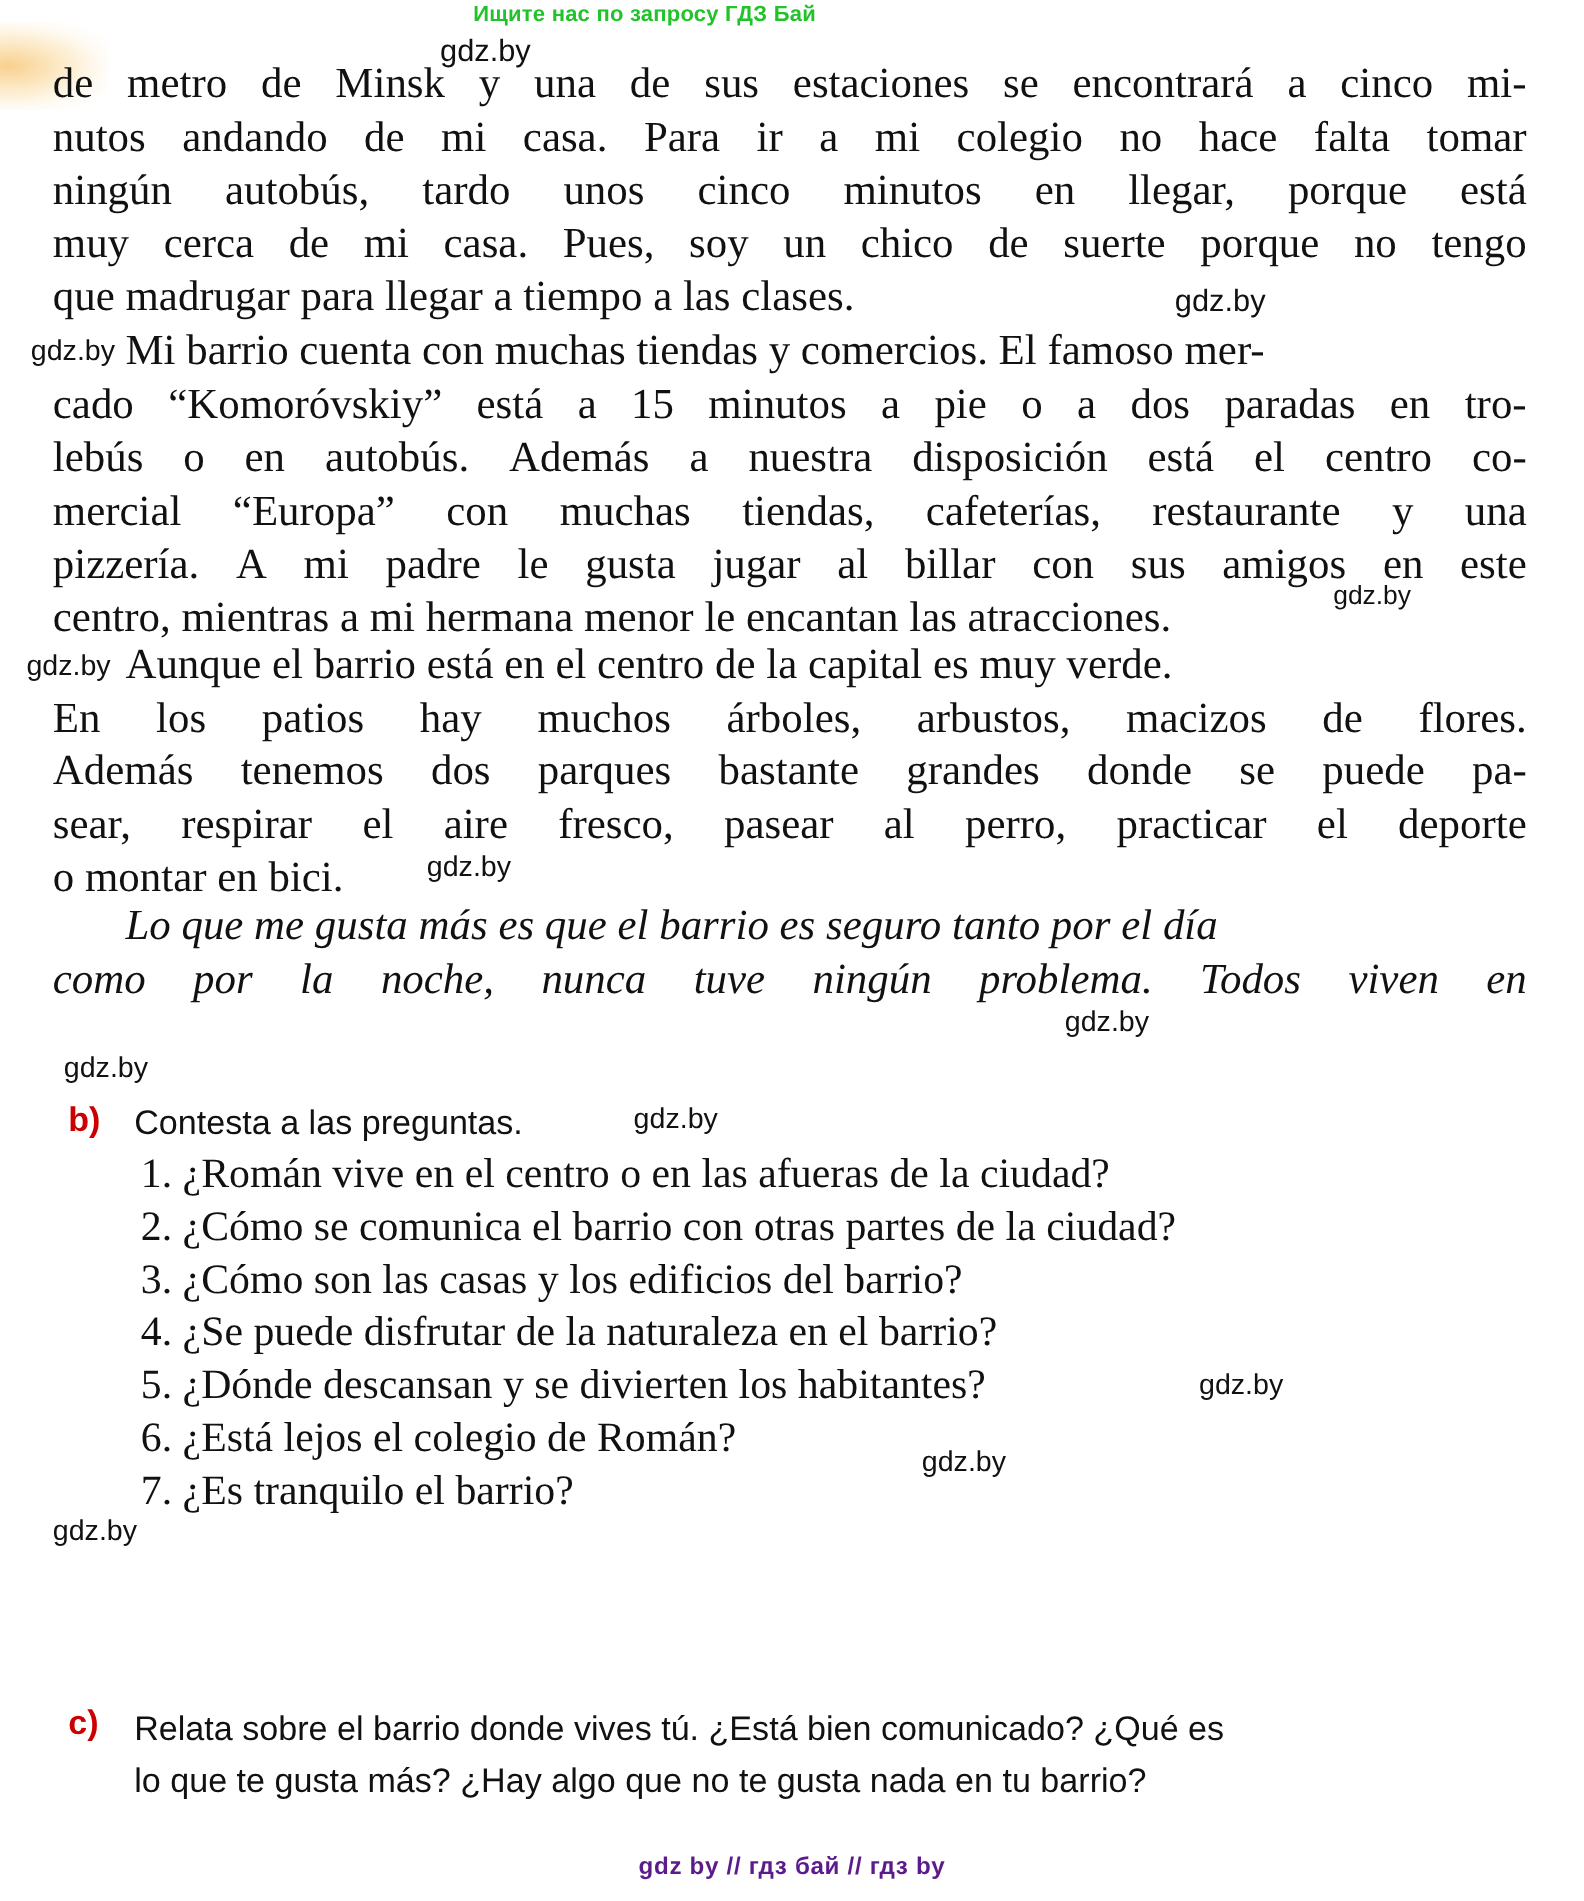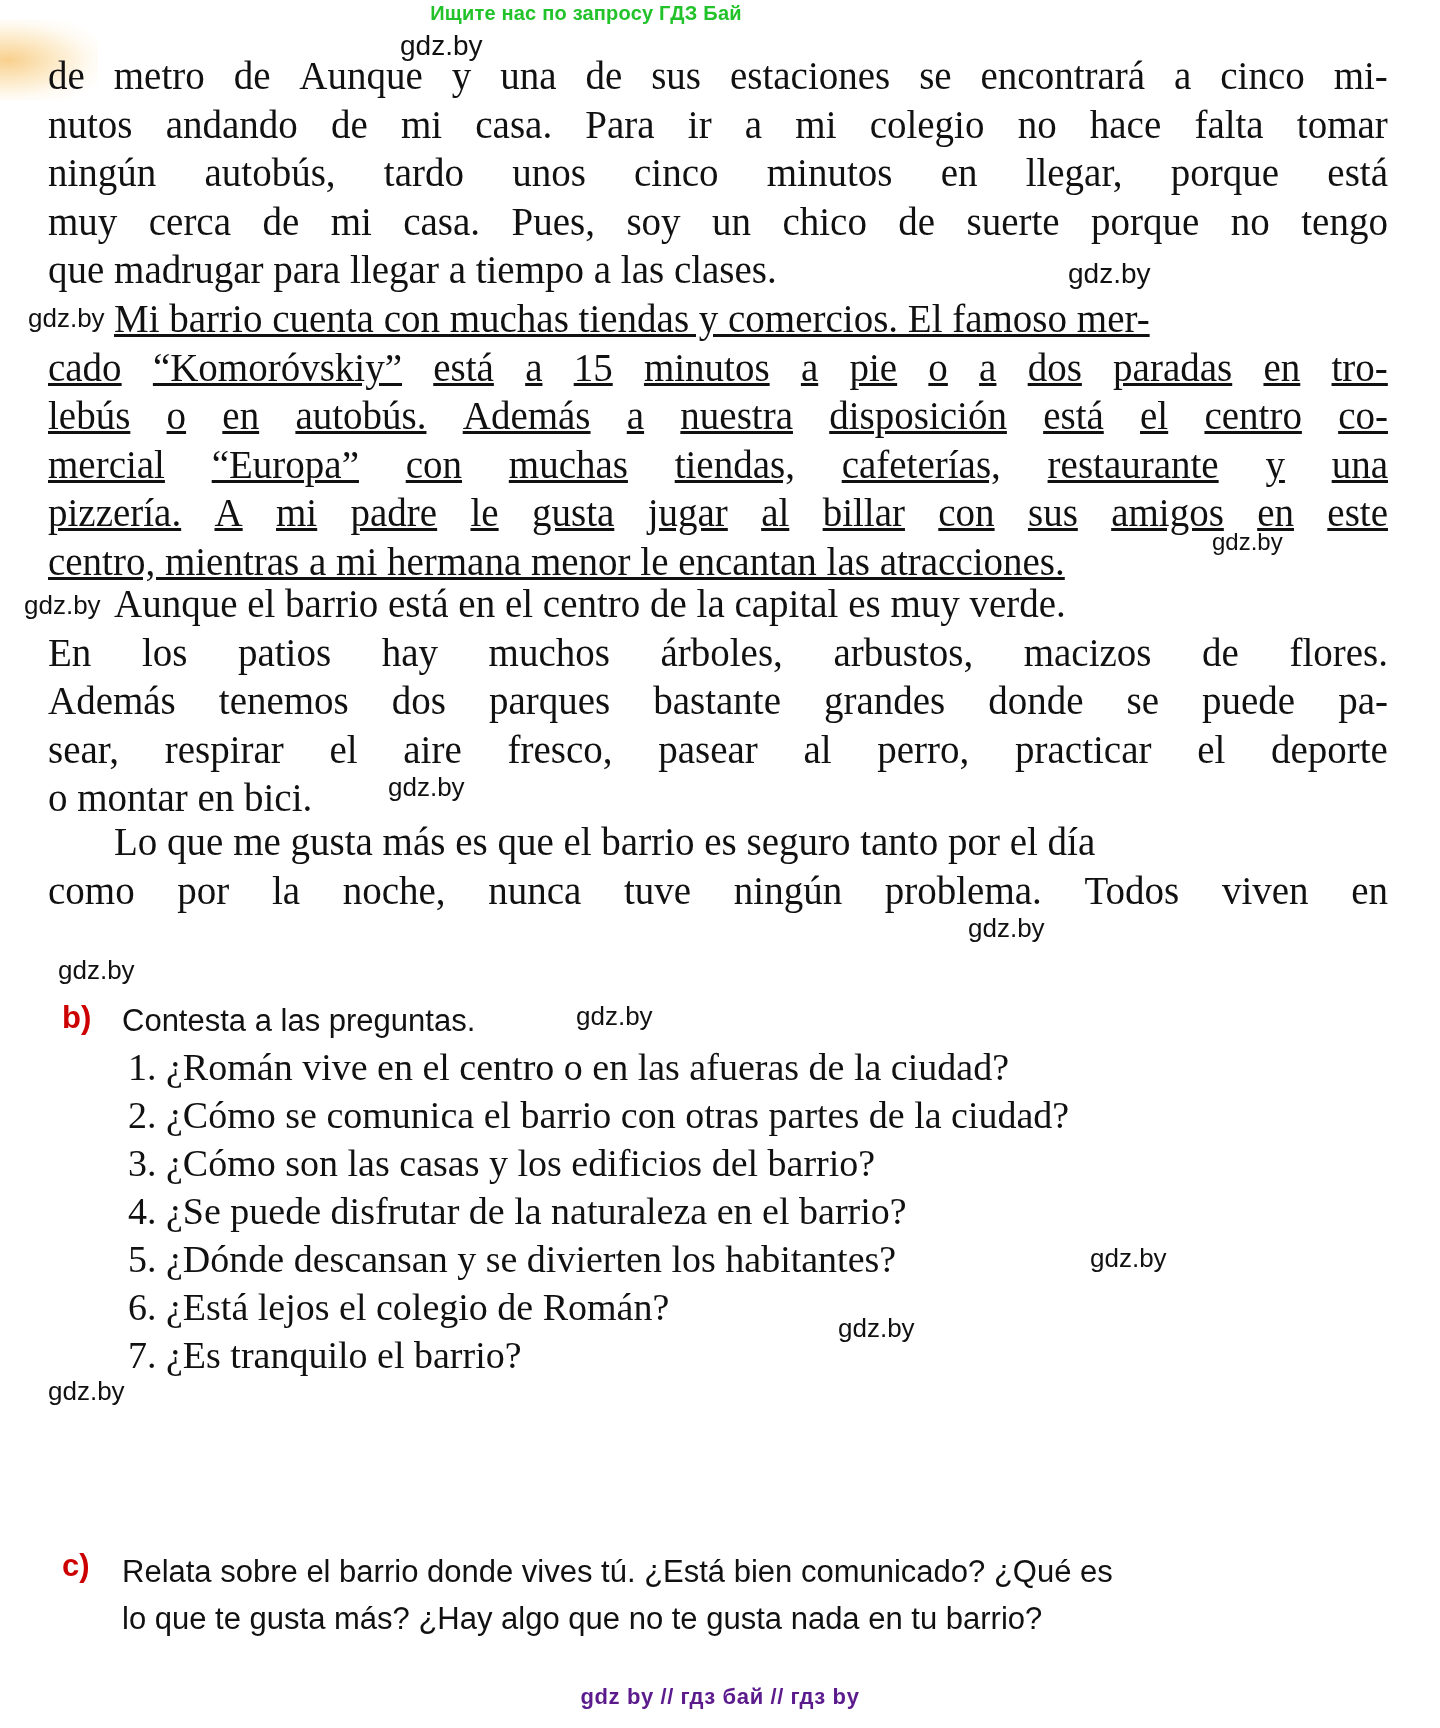--- a/index.html
+++ b/index.html
@@ -60,23 +60,23 @@
     width: 1340px;
     font-family: "Liberation Serif", serif;
     font-size: 39px;
     line-height: 48.5px;
     text-align: justify;
     text-justify: inter-word;
     color: #111111;
   }
 
   #para-block-1 { top: 52px; }
-  #para-block-2 { top: 295px; text-decoration: underline; }
+  #para-block-2 { top: 295px; }
   #para-block-3 { top: 580px; }
-  #para-block-4 { top: 818px; }
+  #para-block-4 { top: 818px; font-style: italic; }
 
   .para-line {
     display: block;
     white-space: nowrap;
   }
   
   .para-line.stretch {
     display: flex;
     justify-content: space-between;
     white-space: normal;
@@ -160,21 +160,21 @@
   <div id="corner-smudge"></div>
 
   <div id="promo-banner">Ищите нас по запросу ГДЗ Бай</div>
 
   <div class="body-text" id="para-block-1">
     <span class="para-line stretch">
 
     <span>de</span>
         <span>metro</span>
         <span>de</span>
-        <span>Aunque</span>
+        <span>Minsk</span>
         <span>y</span>
         <span>una</span>
         <span>de</span>
         <span>sus</span>
         <span>estaciones</span>
         <span>se</span>
         <span>encontrará</span>
         <span>a</span>
         <span>cinco</span>
         <span>mi-</span>

